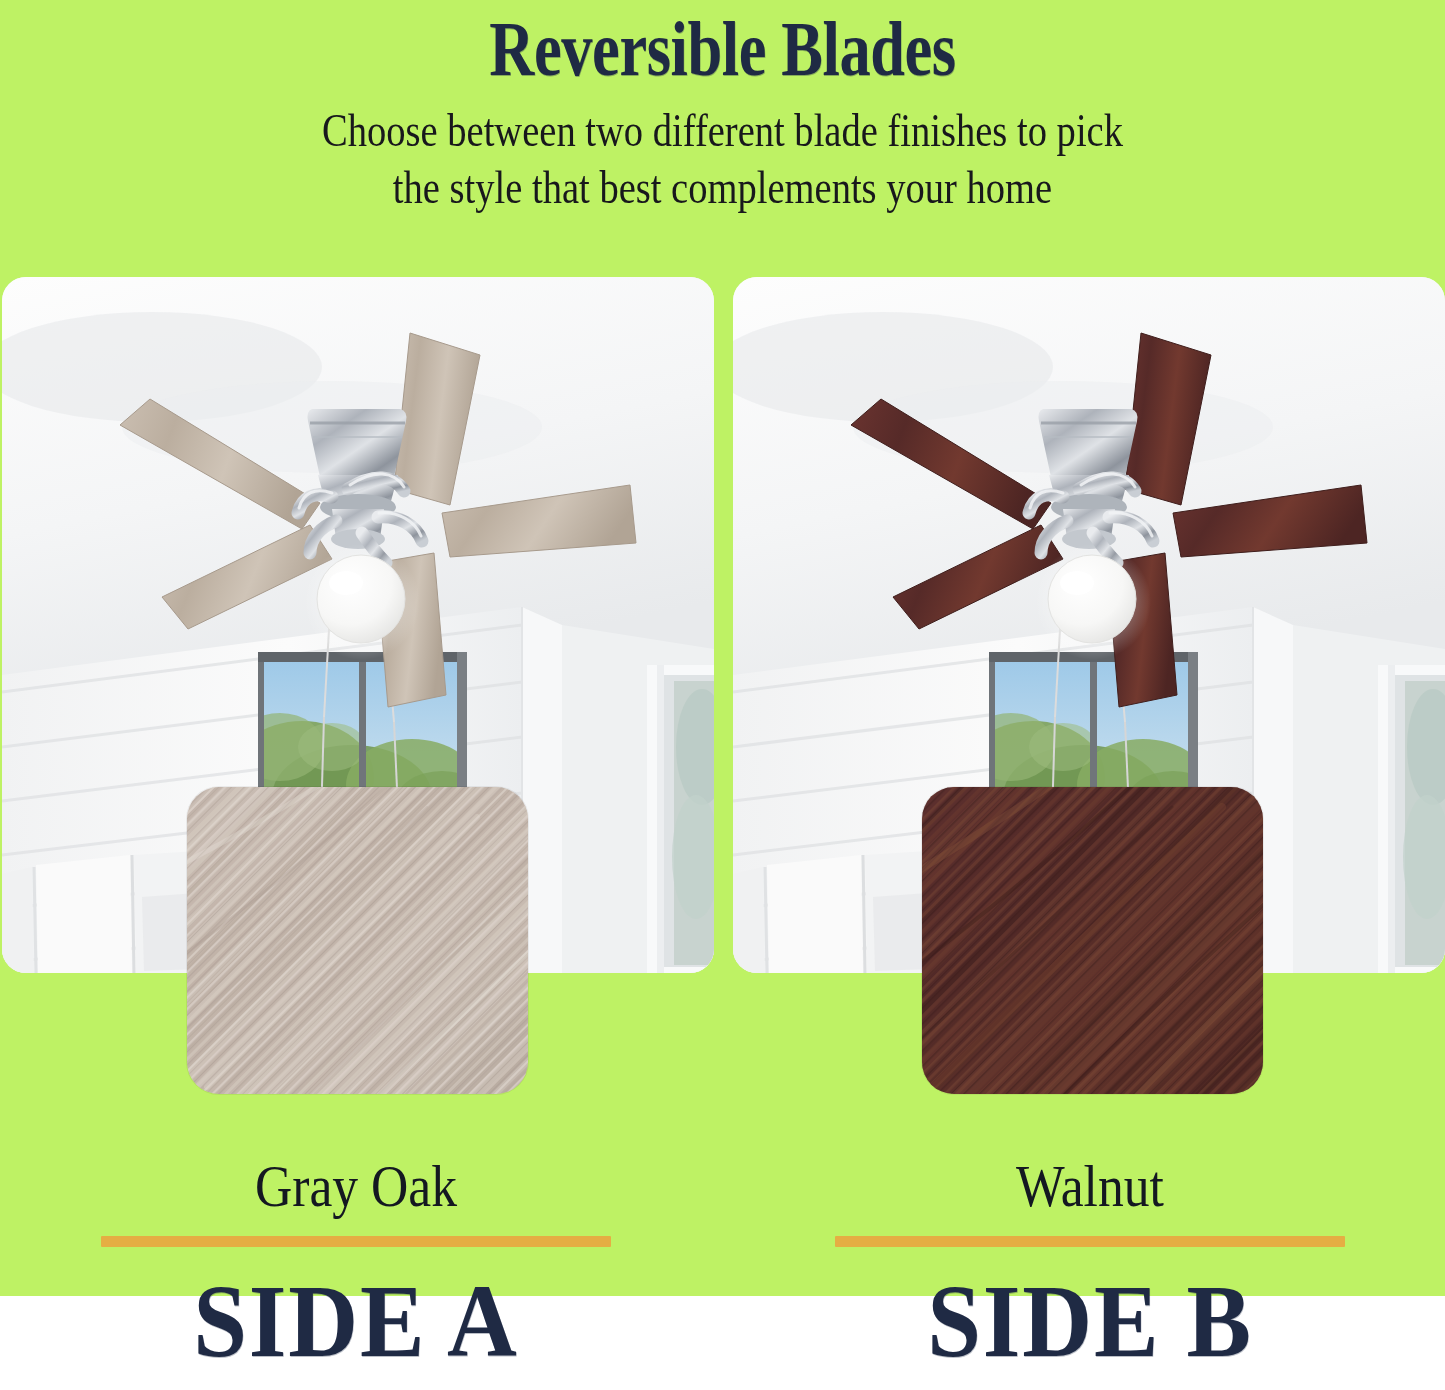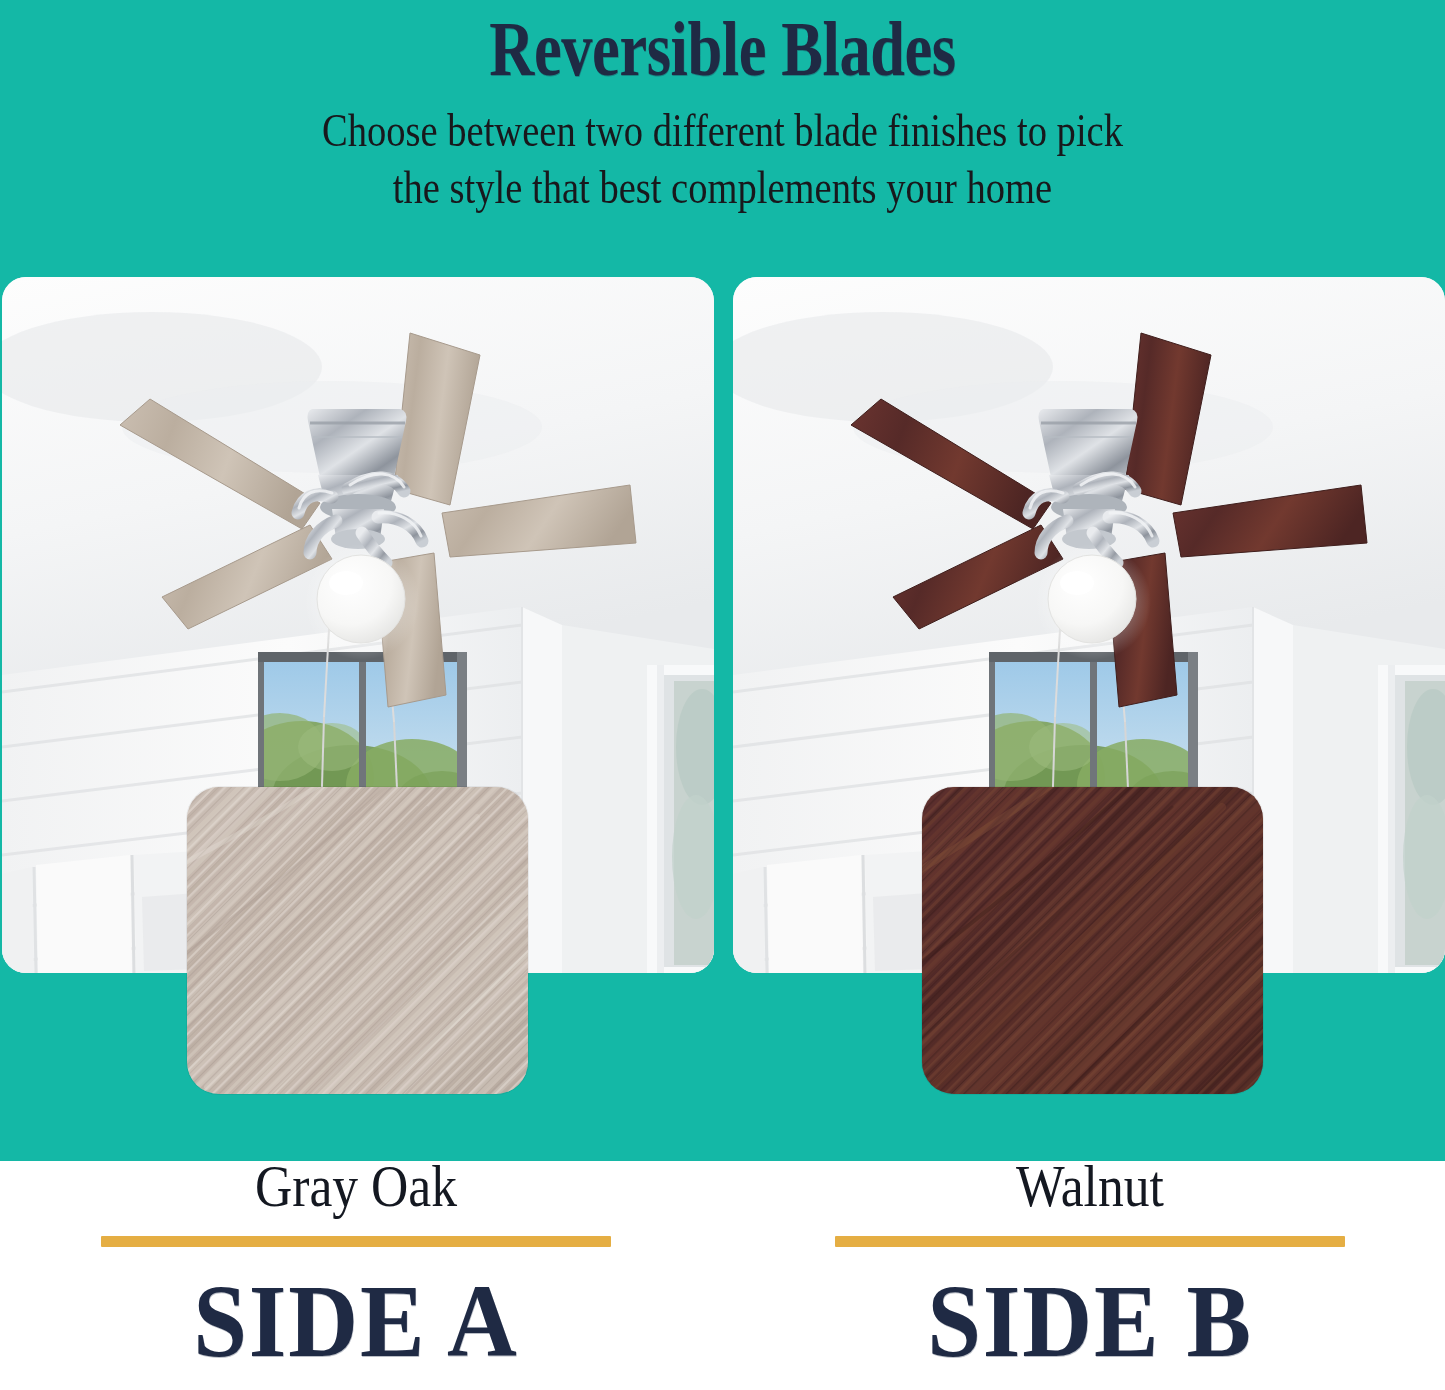--- a/index.html
+++ b/index.html
@@ -2,21 +2,21 @@
 <html><head>
 <meta charset="utf-8">
 <style>
   * { box-sizing: border-box; margin: 0; padding: 0; }
   html, body {
     width: 1445px; height: 1390px;
     background: #ffffff;
     font-family: "Liberation Serif", "DejaVu Serif", serif;
     overflow: hidden;
   }
-  .page { position: relative; width: 1445px; height: 1161px; background: #14b8a6; }
+  .page { position: relative; width: 1445px; height: 1296px; background: #bef264; }
 
   
   .header { position: absolute; left: 0; top: 0; width: 1445px; text-align: center; }
   .title {
     font-family: "Liberation Serif", "DejaVu Serif", serif;
     font-weight: 700;
     font-size: 78px;
     line-height: 86px;
     letter-spacing: -0.5px;
     color: #1f2a44;

